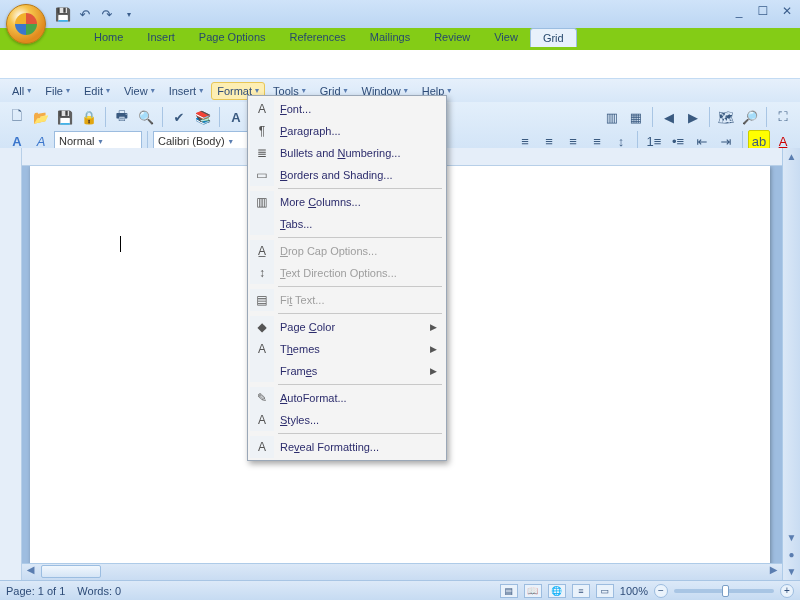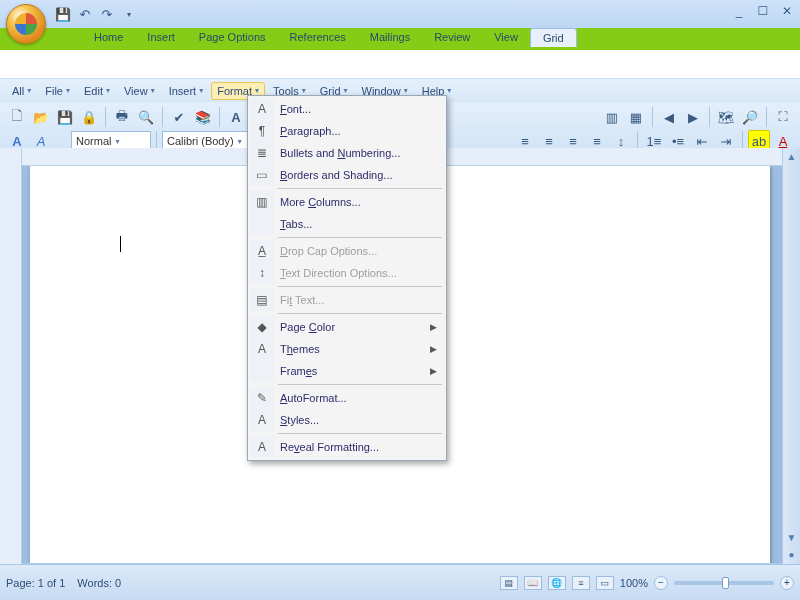--- a/index.html
+++ b/index.html
@@ -37,21 +37,21 @@
 .docarea { flex: 1; overflow: auto; background: #9ebde0; padding: 0; position:relative;}
 .page { width: 740px; height: 900px; background: #fff; margin: 0 0 0 8px; box-shadow: 1px 1px 4px rgba(0,0,0,.3); padding: 70px 90px; position:relative;}
 .cursor { display: inline-block; width: 1px; height: 16px; background: #000; }
 .scroll-v { width: 18px; background: linear-gradient(90deg,#dbe8f7,#c9dcf2); border-left:1px solid #aecbe8; display:flex; flex-direction:column;}
 .scroll-v .arr{height:17px;text-align:center;font-size:10px;color:#5a7db0;line-height:17px;}
 .scroll-v .track{flex:1;}
 .scroll-h-wrap{height:17px;background:linear-gradient(#dbe8f7,#c9dcf2);border-top:1px solid #aecbe8;display:flex;}
 .scroll-h-wrap .arr{width:17px;text-align:center;font-size:10px;color:#5a7db0;}
 .scroll-h-wrap .thumb{margin:1px;height:13px;border:1px solid #9bbde1;border-radius:2px;background:linear-gradient(#f1f7fd,#d5e5f6);}
 
-.statusbar { position: absolute; bottom: 0; left: 0; right: 0; height: 36px; background: linear-gradient(#dce9f8,#c6dbf2); border-top: 1px solid #a8c5e4; display: flex; align-items: center; font-size: 11px; color: #2e4c78; padding: 0 6px; gap: 12px; }
+.statusbar { position: absolute; bottom: 0; left: 0; right: 0; height: 20px; background: linear-gradient(#dce9f8,#c6dbf2); border-top: 1px solid #a8c5e4; display: flex; align-items: center; font-size: 11px; color: #2e4c78; padding: 0 6px; gap: 12px; }
 .statusbar .right { margin-left: auto; display:flex; align-items:center; gap:6px;}
 .viewbtn{width:18px;height:14px;border:1px solid #9cbcdf;background:#e9f2fb;font-size:9px;display:flex;align-items:center;justify-content:center;}
 .zoom-slider{width:100px;height:4px;background:#a8c5e4;border-radius:2px;position:relative;}
 .zoom-slider .knob{position:absolute;left:48px;top:-4px;width:7px;height:12px;background:#fff;border:1px solid #7a9ec6;border-radius:2px;}
 .zbtn{width:14px;height:14px;border:1px solid #9cbcdf;border-radius:50%;background:#eaf3fc;font-size:10px;line-height:12px;text-align:center;}
 
 .dropdown { position: absolute; left: 247px; top: 95px; width: 200px; background: #f4f4f4; border: 1px solid #9aa7b7; box-shadow: 2px 3px 6px rgba(0,0,0,.35); font-size: 11px; z-index: 50; padding: 2px; }
 .dd-item { display: flex; align-items: center; height: 22px; cursor: pointer; color: #2c2c6c; }
 .dd-item.disabled { color: #9e9e9e; cursor: default; }
 .dd-icon { width: 24px; height: 22px; display: flex; align-items: center; justify-content: center; font-size: 12px; color:#555; background:linear-gradient(90deg,#eef2f6,#eef2f6);}
@@ -154,21 +154,21 @@
     <button class="tbtn">▶</button>
     <div class="tsep"></div>
     <button class="tbtn">🗺</button>
     <button class="tbtn">🔎</button>
     <div class="tsep"></div>
     <button class="tbtn">⛶</button>
   </div>
   <div class="trow">
     <button class="tbtn" style="color:#3b76cc;font-weight:bold;">A</button>
     <button class="tbtn" style="color:#3b76cc;font-style:italic;">A</button>
-    <div class="combo" style="width:80px;margin-left:17px;">
+    <div class="combo" style="width:88px;">
         <span>Normal</span>
         <span class="caret">▾</span>
       </div>
     <div class="tsep"></div>
     <div class="combo" style="width:108px;">
         <span>Calibri (Body)</span>
         <span class="caret">▾</span>
       </div>
     <div style="flex:1"></div>
     <button class="tbtn">≡</button>

